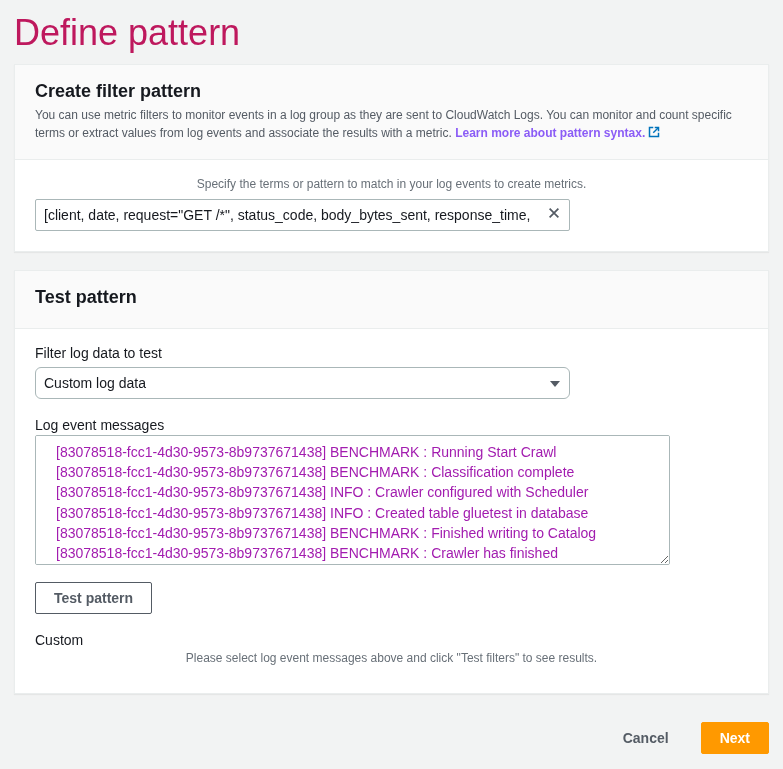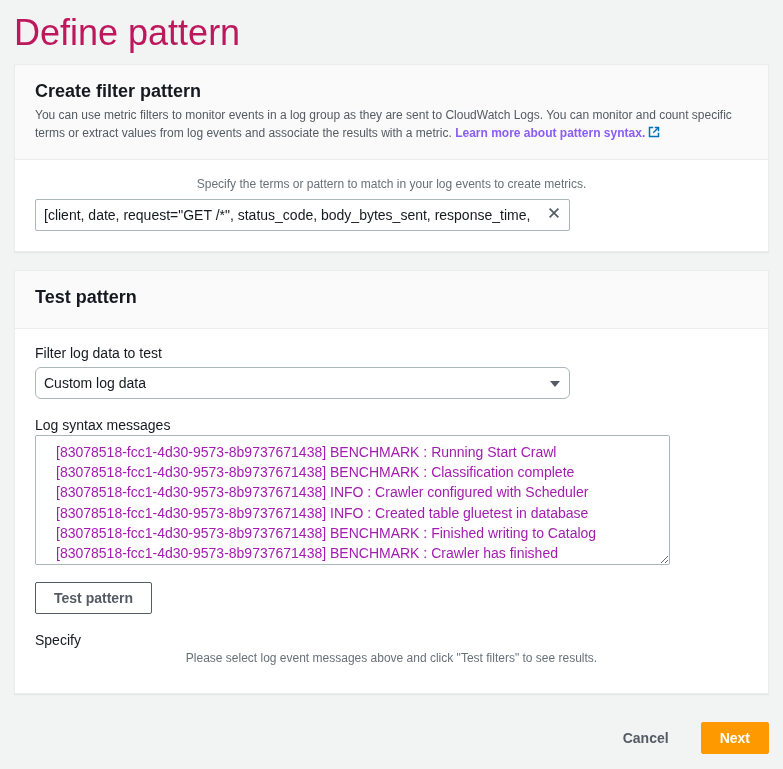--- a/index.html
+++ b/index.html
@@ -206,35 +206,35 @@
         <option>Custom log data</option>
       </select>
       <span class="select-caret">
         <svg width="10" height="7" viewBox="0 0 10 7">
             <path d="M0 0l5 6 5-6z" fill="#545b64"></path>
           </svg>
       </span>
     </div>
 
     <div class="section-gap">
-      <div class="field-label">Log syntax messages</div>
+      <div class="field-label">Log event messages</div>
       <textarea class="textarea" style="">[83078518-fcc1-4d30-9573-8b9737671438] BENCHMARK : Running Start Crawl
 [83078518-fcc1-4d30-9573-8b9737671438] BENCHMARK : Classification complete
 [83078518-fcc1-4d30-9573-8b9737671438] INFO : Crawler configured with Scheduler
 [83078518-fcc1-4d30-9573-8b9737671438] INFO : Created table gluetest in database
 [83078518-fcc1-4d30-9573-8b9737671438] BENCHMARK : Finished writing to Catalog
 [83078518-fcc1-4d30-9573-8b9737671438] BENCHMARK : Crawler has finished</textarea>
     </div>
 
     <div class="test-btn-row">
       <button class="btn btn-normal">Test pattern</button>
     </div>
 
     <div class="section-gap">
-      <div class="field-label">Specify</div>
+      <div class="field-label">Custom</div>
       <div class="field-hint">Please select log event messages above and click "Test filters" to see results.</div>
     </div>
   </div>
 </div>
 
 <div class="footer">
   <button class="btn btn-link">Cancel</button>
   <button class="btn btn-primary">Next</button>
 </div>
 

